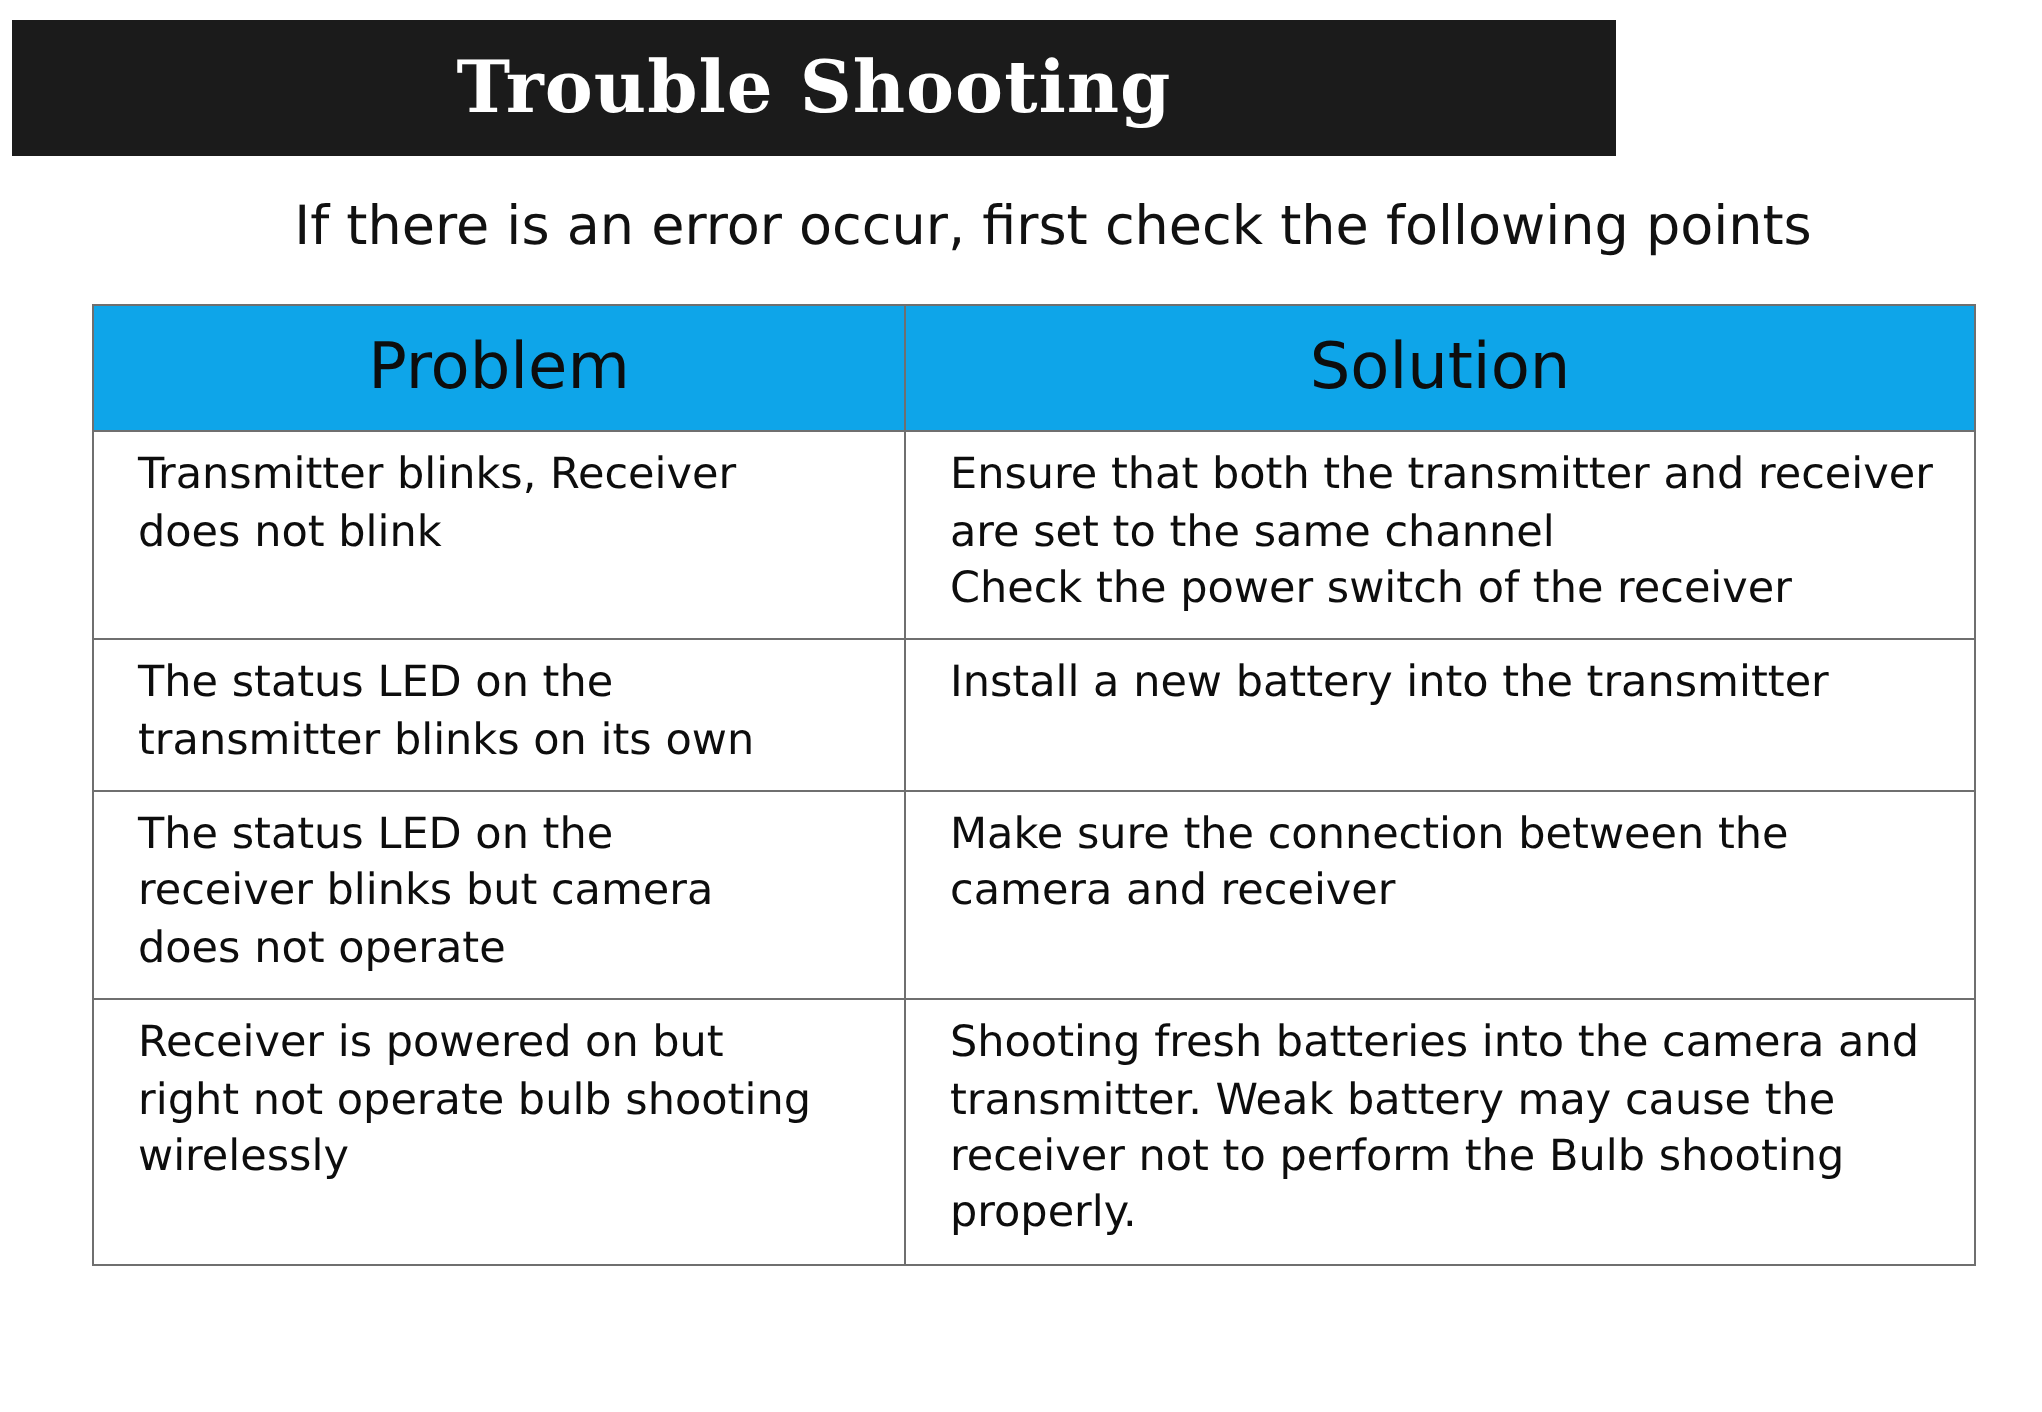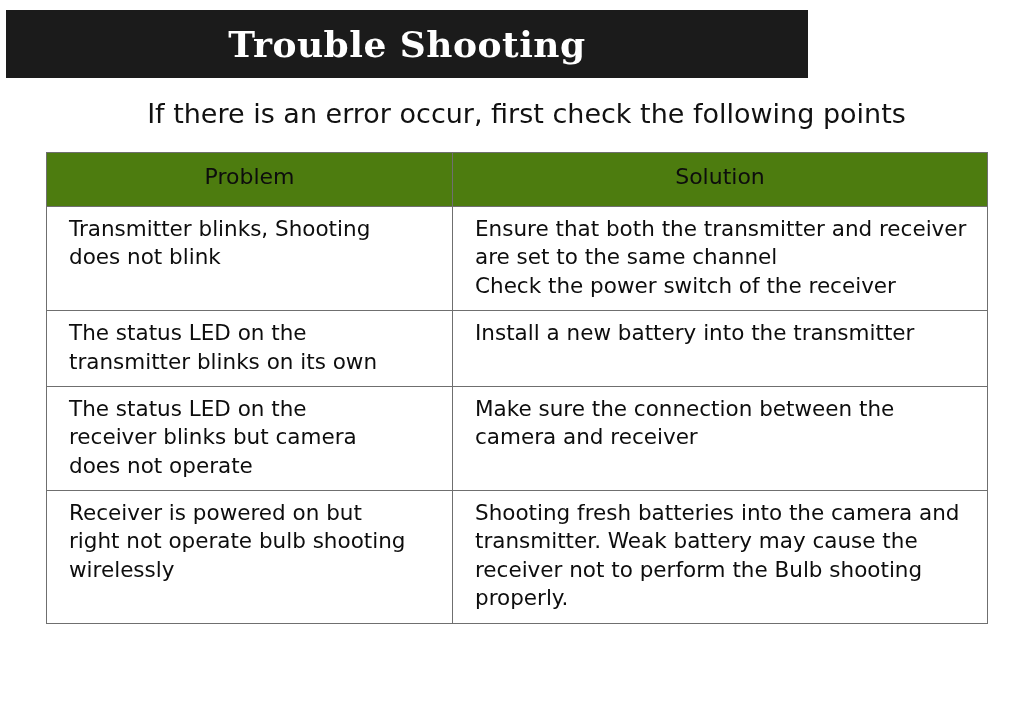--- a/index.html
+++ b/index.html
@@ -64,24 +64,24 @@
   }
   table.ts th, table.ts td {
     border: 1px solid #6f6f6f;
     vertical-align: top;
     padding: 8px 12px 10px 22px;
     font-size: 21.5px;
     line-height: 1.32;
     color: #0d0d0d;
   }
   table.ts thead th {
-    background: #4d7c0f;
+    background: #0ea5e9;
     text-align: center;
     font-weight: normal;
-    font-size: 22px;
+    font-size: 32px;
     padding: 9px 8px 11px 8px;
     height: 33px;
   }
   table.ts col.c1 { width: 406px; }
   table.ts col.c2 { width: 535px; }
   td.sol {
     padding-left: 18px;
   }
   .cell-line { display: block; }
   .r1 td { height: 36px; }
@@ -105,21 +105,21 @@
       </colgroup>
       <thead>
         <tr>
           <th>Problem</th>
           <th>Solution</th>
         </tr>
       </thead>
       <tbody>
         <tr>
           <td>
-            <span class="cell-line">Transmitter blinks, Shooting</span>
+            <span class="cell-line">Transmitter blinks, Receiver</span>
             <span class="cell-line">does not blink</span>
           </td>
           <td class="sol">
             <span class="cell-line">Ensure that both the transmitter and receiver</span>
             <span class="cell-line">are set to the same channel</span>
             <span class="cell-line">Check the power switch of the receiver</span>
           </td>
         </tr>
         <tr>
           <td>

